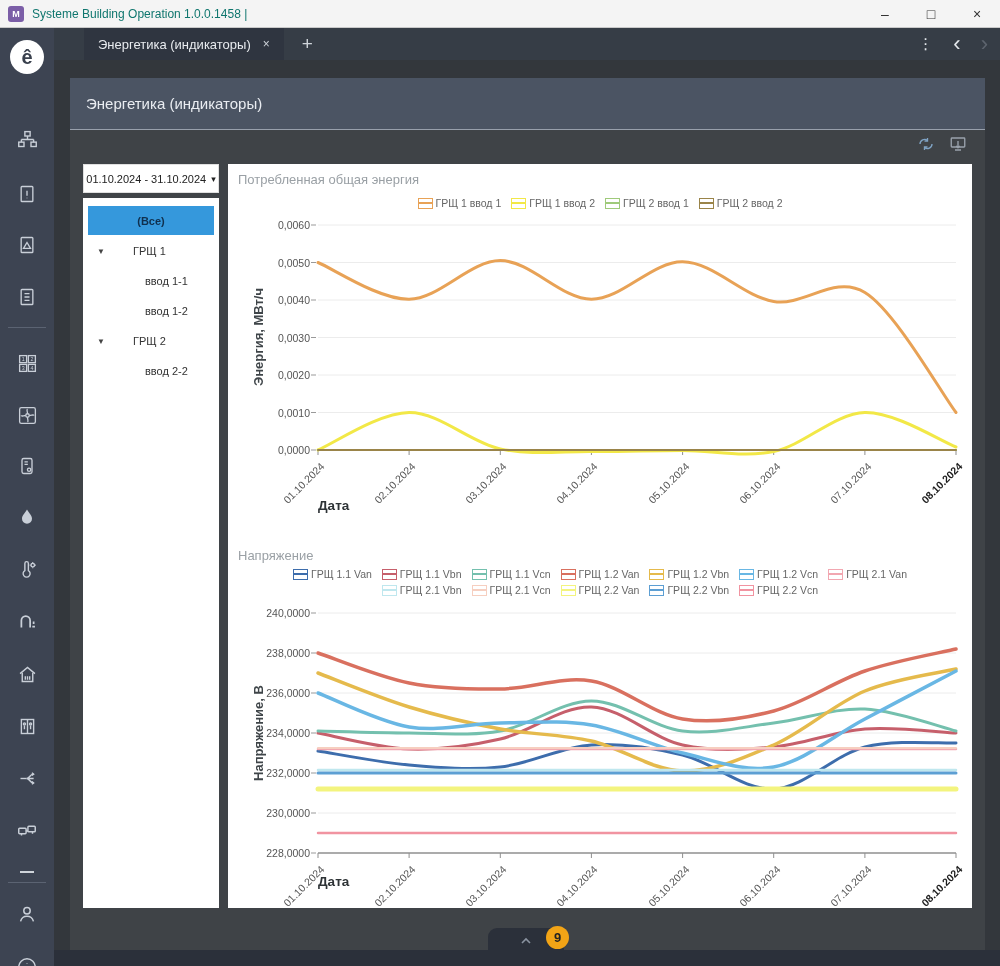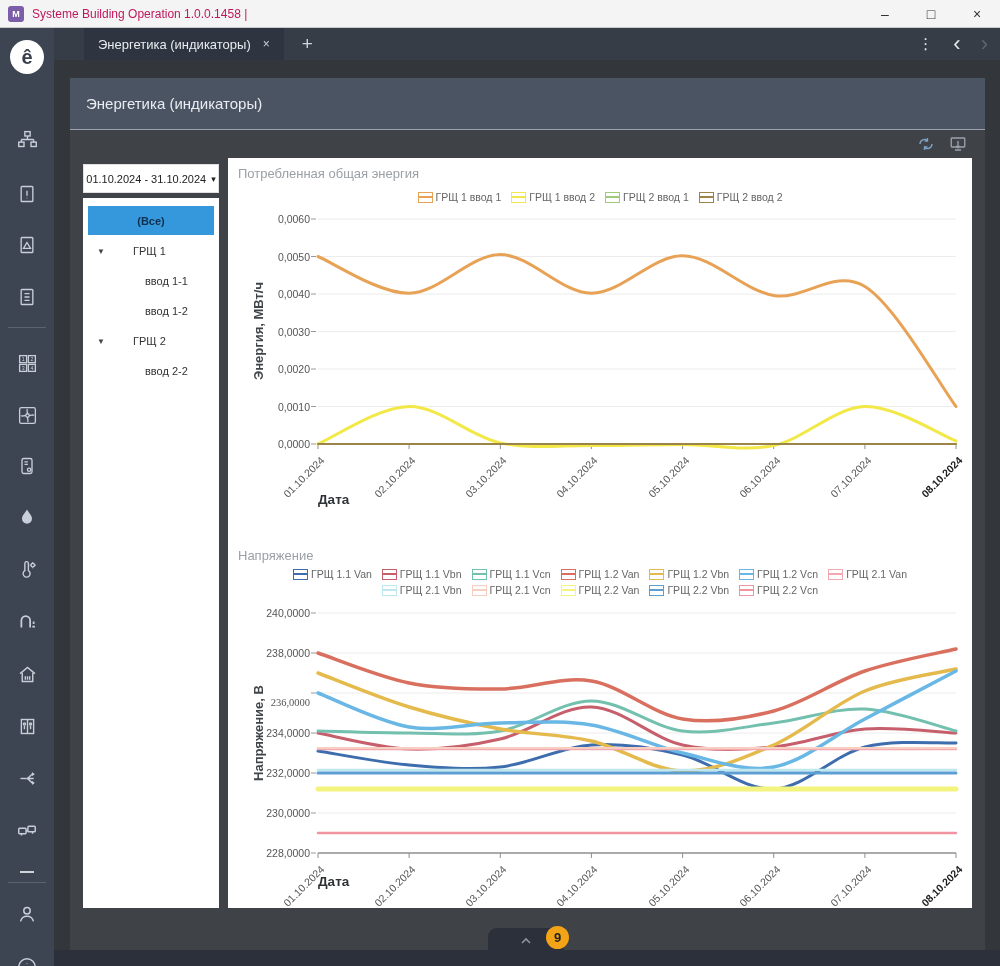--- a/index.html
+++ b/index.html
@@ -4,21 +4,21 @@
 <style>
   html,body{margin:0;padding:0}
   body{width:1000px;height:966px;position:relative;overflow:hidden;
        font-family:"Liberation Sans","DejaVu Sans",sans-serif;background:#33373c}
 
   
   .titlebar{position:absolute;left:0;top:0;right:0;height:28px;background:#f4f4f4;
             display:flex;align-items:center;border-bottom:1px solid #c9c9c9;box-sizing:border-box}
   .app-ico{width:16px;height:16px;margin:0 8px;background:#7b5ea7;border-radius:3px;color:#fff;
            font-size:9px;font-weight:bold;display:flex;align-items:center;justify-content:center}
-  .title-text{font-size:12px;color:#be185d}
+  .title-text{font-size:12px;color:#0f766e}
   .win-controls{margin-left:auto;display:flex}
   .win-btn{width:46px;height:27px;display:flex;align-items:center;justify-content:center;
            font-size:14px;color:#333}
 
   
   .tabbar{position:absolute;left:54px;top:28px;right:0;height:32px;background:#363d46;
           display:flex;align-items:center}
   .tab{margin-left:30px;height:32px;background:#2f3540;display:flex;align-items:center;
        padding:0 14px;color:#e8ebef;font-size:13px;gap:12px}
   .tab-close{color:#cfd4da;font-size:12px;cursor:pointer}
@@ -53,21 +53,21 @@
   .tree-item{position:relative;height:30px;display:flex;align-items:center;font-size:11px;
              color:#333;cursor:pointer}
   .tree-item.lvl0{background:#3598dc;color:#10304e;font-weight:bold;justify-content:center;
                   margin:0 5px 1px 5px;height:29px}
   .caret{position:absolute;left:14px;font-size:8px;color:#444}
   .lvl1 .tlabel{margin-left:50px}
   .lvl2 .tlabel{margin-left:62px}
 
   
   .chart-card{position:absolute;background:#fff}
-  .card0{left:158px;top:80px;width:744px;height:470px}
+  .card0{left:158px;top:86px;width:744px;height:470px}
   .card1{left:158px;top:462px;width:744px;height:368px}
   .chart-title{position:absolute;top:8px;left:10px;font-size:13px;color:#9aa0a5}
   .legend{position:absolute;left:22px;right:22px;display:flex;flex-wrap:wrap;justify-content:center;
           column-gap:10px;row-gap:2px;font-size:10.5px;color:#666;line-height:14px}
   .card0 .legend{top:32px}
   .card1 .legend{top:27px}
   .leg-item{display:inline-flex;align-items:center;white-space:nowrap;cursor:pointer}
   .leg-box{display:inline-block;width:13px;height:9px;border:1px solid;position:relative;
            margin-right:3px;background:#fff}
   .leg-line{position:absolute;left:-1px;right:-1px;top:3px;height:2px}
@@ -485,21 +485,21 @@
         <path d="M90.0 209.0C105.2 209.0 150.8 209.0 181.1 209.0C211.5 209.0 241.9 209.0 272.3 209.0C302.7 209.0 333.0 209.0 363.4 209.0C393.8 209.0 424.2 209.0 454.6 209.0C485.0 209.0 515.3 209.0 545.7 209.0C576.1 209.0 606.5 209.0 636.9 209.0C667.2 209.0 712.8 209.0 728.0 209.0" fill="none" stroke="#f2a7b1" stroke-width="2.5" stroke-linecap="round"></path>
         <path d="M90.0 230.0C105.2 230.0 150.8 230.0 181.1 230.0C211.5 230.0 241.9 230.0 272.3 230.0C302.7 230.0 333.0 230.0 363.4 230.0C393.8 230.0 424.2 230.0 454.6 230.0C485.0 230.0 515.3 230.0 545.7 230.0C576.1 230.0 606.5 230.0 636.9 230.0C667.2 230.0 712.8 230.0 728.0 230.0" fill="none" stroke="#bfe7ee" stroke-width="2.5" stroke-linecap="round"></path>
         <path d="M90.0 208.0C105.2 208.0 150.8 208.0 181.1 208.0C211.5 208.0 241.9 208.0 272.3 208.0C302.7 208.0 333.0 208.0 363.4 208.0C393.8 208.0 424.2 208.0 454.6 208.0C485.0 208.0 515.3 208.0 545.7 208.0C576.1 208.0 606.5 208.0 636.9 208.0C667.2 208.0 712.8 208.0 728.0 208.0" fill="none" stroke="#f6cfc0" stroke-width="2" stroke-linecap="round"></path>
         <path d="M90.0 249.0C105.2 249.0 150.8 249.0 181.1 249.0C211.5 249.0 241.9 249.0 272.3 249.0C302.7 249.0 333.0 249.0 363.4 249.0C393.8 249.0 424.2 249.0 454.6 249.0C485.0 249.0 515.3 249.0 545.7 249.0C576.1 249.0 606.5 249.0 636.9 249.0C667.2 249.0 712.8 249.0 728.0 249.0" fill="none" stroke="#f3f47e" stroke-width="5" stroke-linecap="round"></path>
         <path d="M90.0 233.0C105.2 233.0 150.8 233.0 181.1 233.0C211.5 233.0 241.9 233.0 272.3 233.0C302.7 233.0 333.0 233.0 363.4 233.0C393.8 233.0 424.2 233.0 454.6 233.0C485.0 233.0 515.3 233.0 545.7 233.0C576.1 233.0 606.5 233.0 636.9 233.0C667.2 233.0 712.8 233.0 728.0 233.0" fill="none" stroke="#5d9fd3" stroke-width="3" stroke-linecap="round"></path>
         <path d="M90.0 293.0C105.2 293.0 150.8 293.0 181.1 293.0C211.5 293.0 241.9 293.0 272.3 293.0C302.7 293.0 333.0 293.0 363.4 293.0C393.8 293.0 424.2 293.0 454.6 293.0C485.0 293.0 515.3 293.0 545.7 293.0C576.1 293.0 606.5 293.0 636.9 293.0C667.2 293.0 712.8 293.0 728.0 293.0" fill="none" stroke="#f194a1" stroke-width="2.5" stroke-linecap="round"></path>
       </svg>
     <div class="yticks">
         <div class="ytick" style="top: 67px;">240,0000</div>
         <div class="ytick" style="top: 107px;">238,0000</div>
-        <div class="ytick" style="top: 157px; font-family: Liberation Serif, serif;">236,0000</div>
+        <div class="ytick" style="top: 147px;">236,0000</div>
         <div class="ytick" style="top: 187px;">234,0000</div>
         <div class="ytick" style="top: 227px;">232,0000</div>
         <div class="ytick" style="top: 267px;">230,0000</div>
         <div class="ytick" style="top: 307px;">228,0000</div>
       </div>
     <div class="xticks">
         <div class="xtick" style="left: 10px; top: 323px;">01.10.2024</div>
         <div class="xtick" style="left: 101.143px; top: 323px;">02.10.2024</div>
         <div class="xtick" style="left: 192.286px; top: 323px;">03.10.2024</div>
         <div class="xtick" style="left: 283.429px; top: 323px;">04.10.2024</div>

